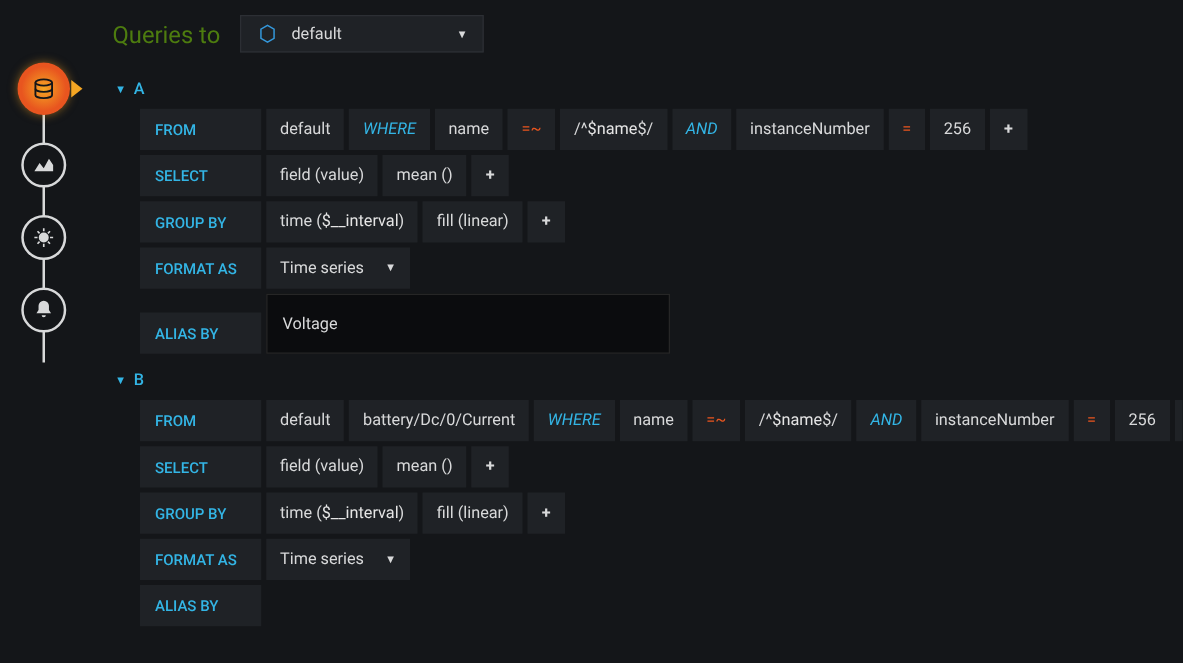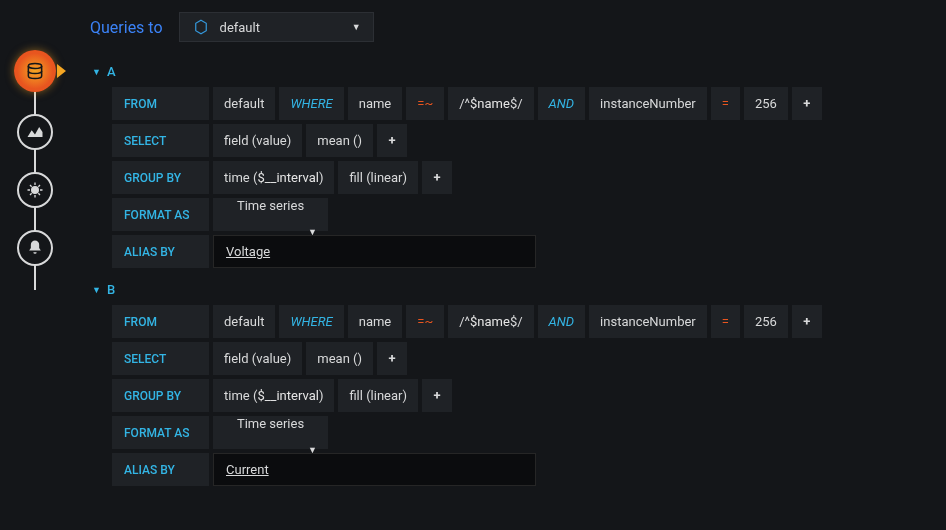--- a/index.html
+++ b/index.html
@@ -78,22 +78,22 @@
   }
 
   
   .header {
     display: flex;
     align-items: center;
     gap: 16px;
     margin-bottom: 18px;
   }
   .header-title {
-    font-size: 16px;
-    color: #3b82f6;
+    font-size: 19px;
+    color: #4d7c0f;
   }
   .datasource-select {
     display: flex;
     align-items: center;
     gap: 10px;
     background: #1f2226;
     border: 1px solid #2c2f34;
     padding: 5px 12px;
     min-width: 195px;
     cursor: pointer;
@@ -152,33 +152,31 @@
     flex-shrink: 0;
     white-space: nowrap;
   }
   .seg.kw-blue { color: #33b5e5; font-style: italic; }
   .seg.op-orange { color: #e8551f; }
   .seg.plus { width: 30px; justify-content: center; font-weight: bold; }
   .seg .tvar { color: #e5e5e5; }
   .seg.select-field {
     min-width: 115px;
     gap: 14px;
-    flex-direction: column;
   }
   .seg.select-field .chev { font-size: 9px; margin-left: auto; }
   .alias-input {
     background: #0b0c0e;
     border: 1px solid #262626;
     color: #d8d9da;
     padding: 0 12px;
-    height: 33px;
+    height: 48px;
     width: 323px;
     font-size: 13px;
     font-family: inherit;
-    text-decoration: underline;
   }
 
   
   .hex-icon {
     width: 18px; height: 18px;
   }
 </style>
 </head>
 <body>
 
@@ -283,20 +281,21 @@
   <div class="query-block">
     <div class="query-header">
       <span class="caret">▼</span>
       <span class="qname">B</span>
     </div>
     <div class="query-rows">
 
       <div class="qrow">
         <div class="label-cell">FROM</div>
         <div class="seg">default</div>
+        <div class="seg">battery/Dc/0/Current</div>
         <div class="seg kw-blue">WHERE</div>
         <div class="seg">name</div>
         <div class="seg op-orange">=~</div>
         <div class="seg">
             <span>/^</span>
             <span class="tvar">$name</span>
             <span>$/</span>
           </div>
         <div class="seg kw-blue">AND</div>
         <div class="seg">instanceNumber</div>
@@ -326,18 +325,17 @@
       <div class="qrow">
         <div class="label-cell">FORMAT AS</div>
         <div class="seg select-field">
           <span>Time series</span>
           <span class="chev">▼</span>
         </div>
       </div>
 
       <div class="qrow">
         <div class="label-cell">ALIAS BY</div>
-        <input class="alias-input" value="Current" style="">
       </div>
     </div>
   </div>
 
 </div>
 
 </body></html>

